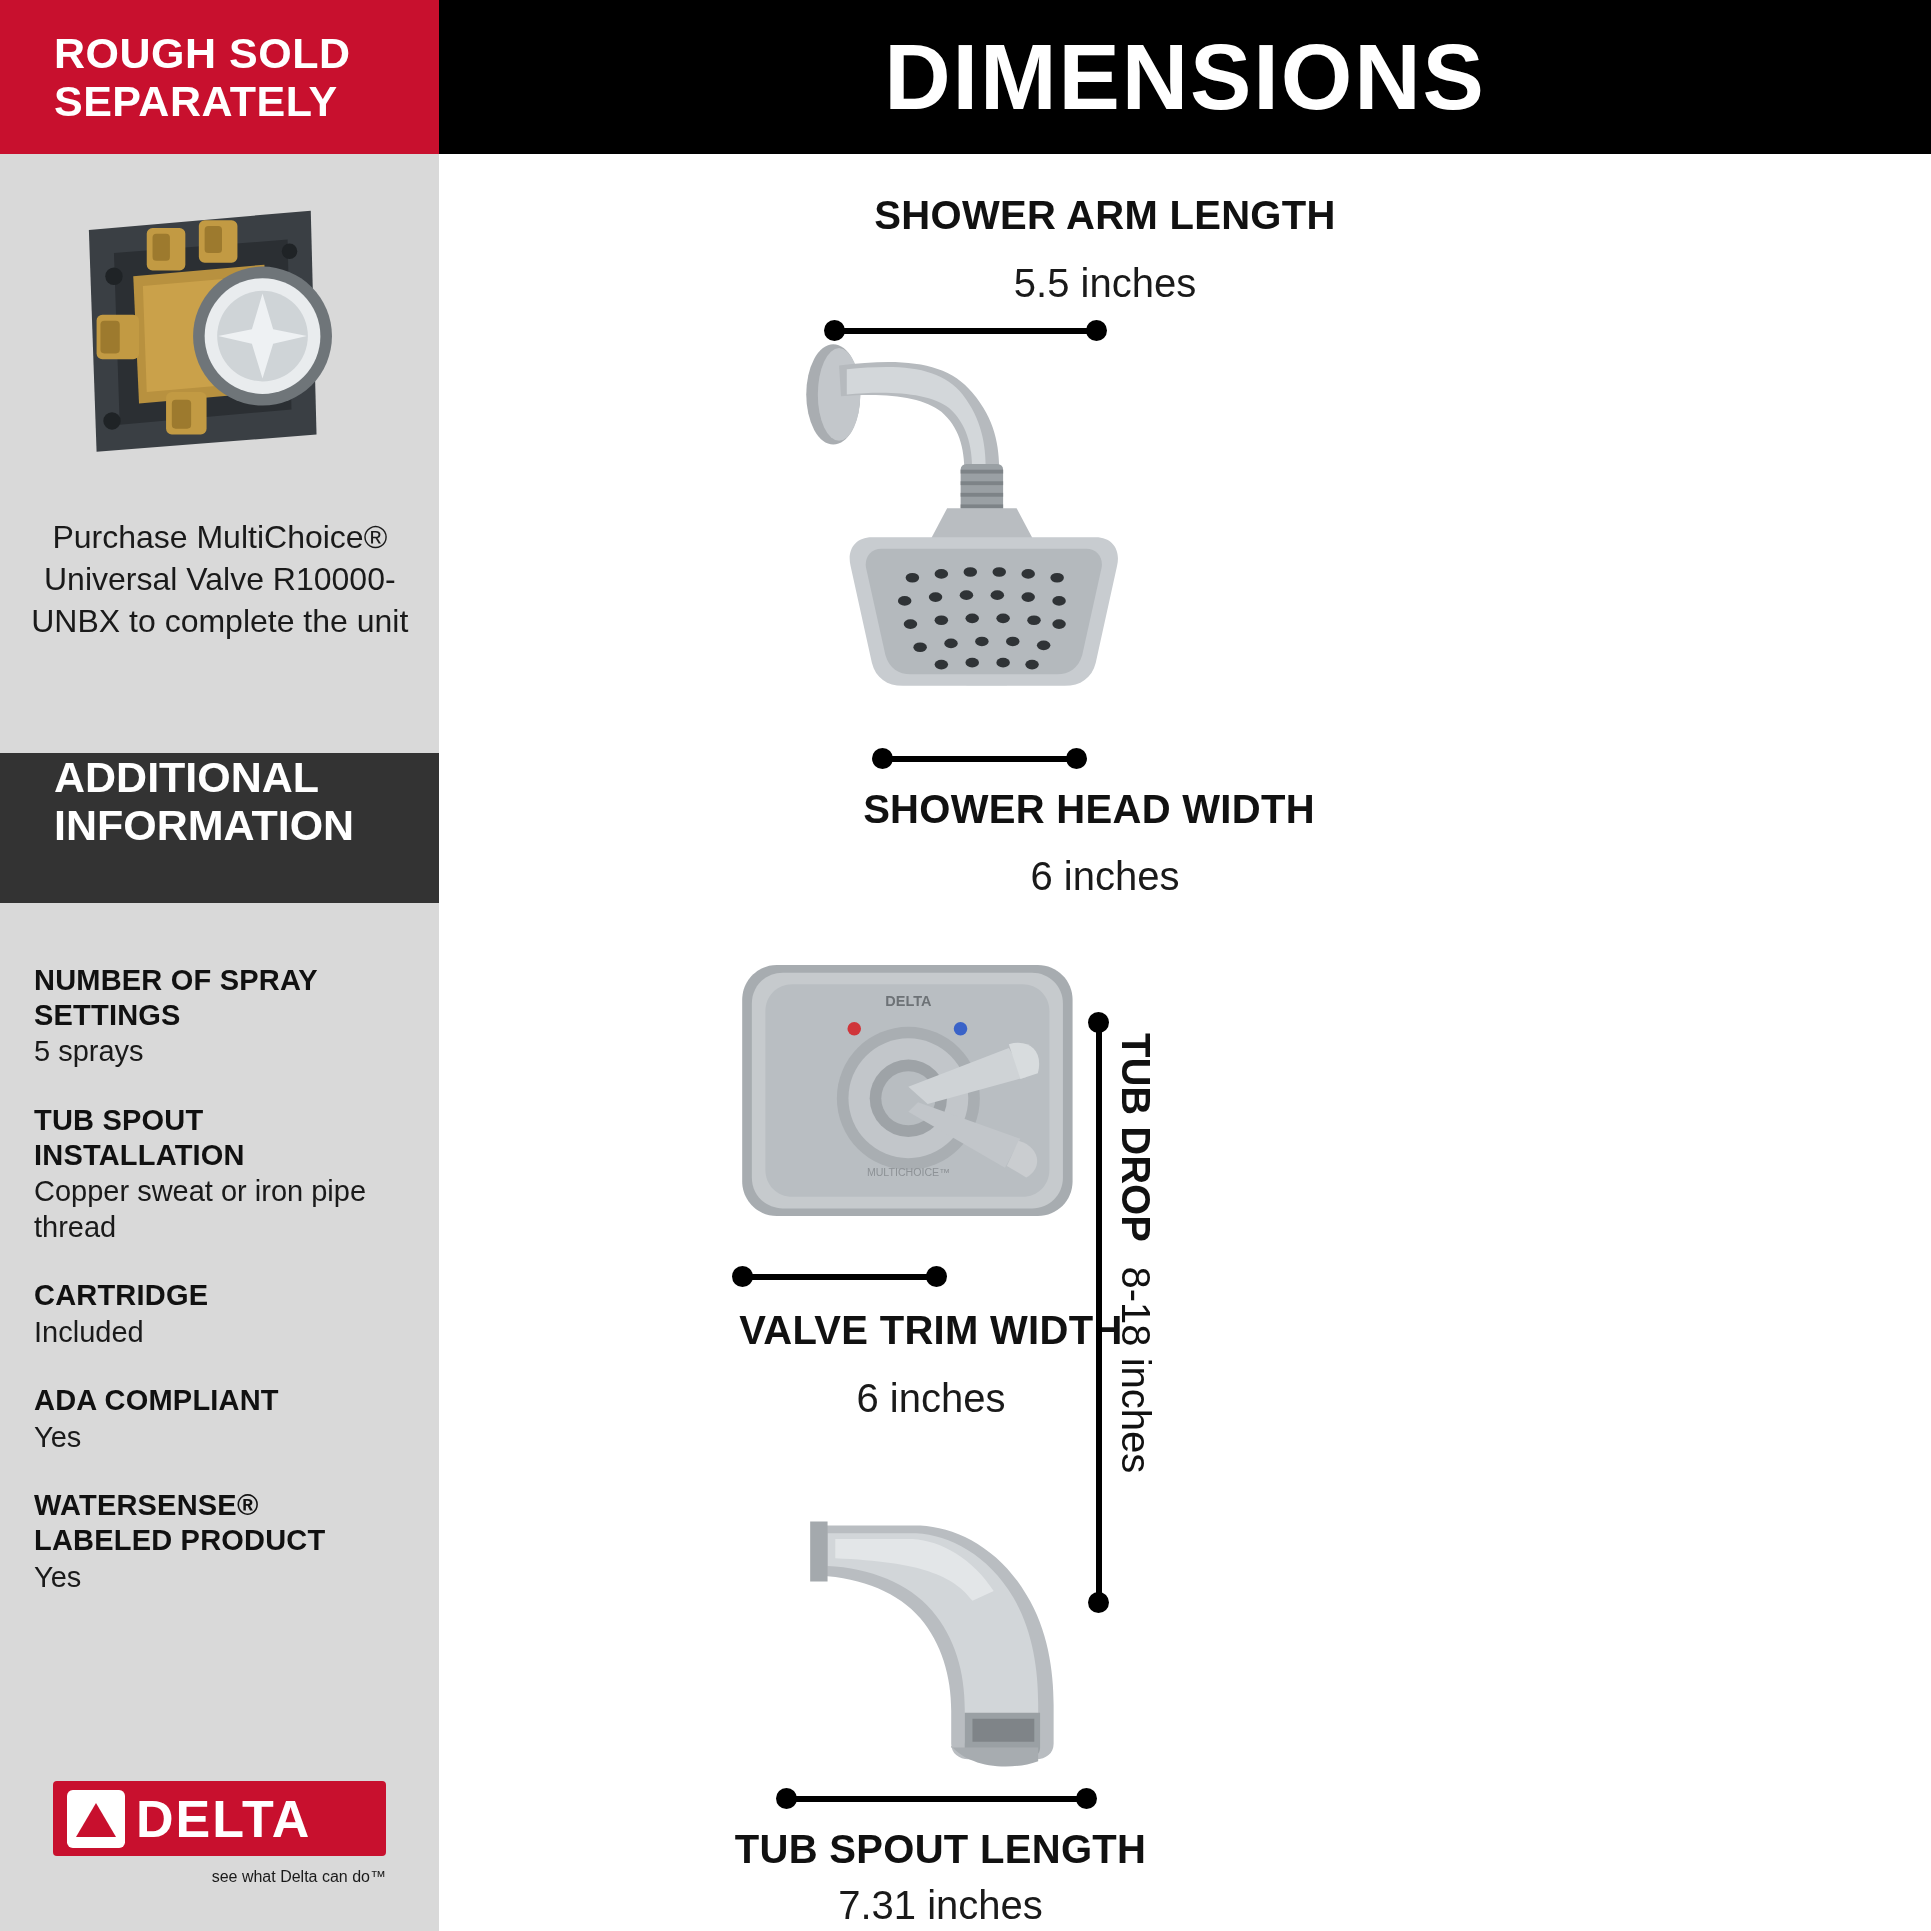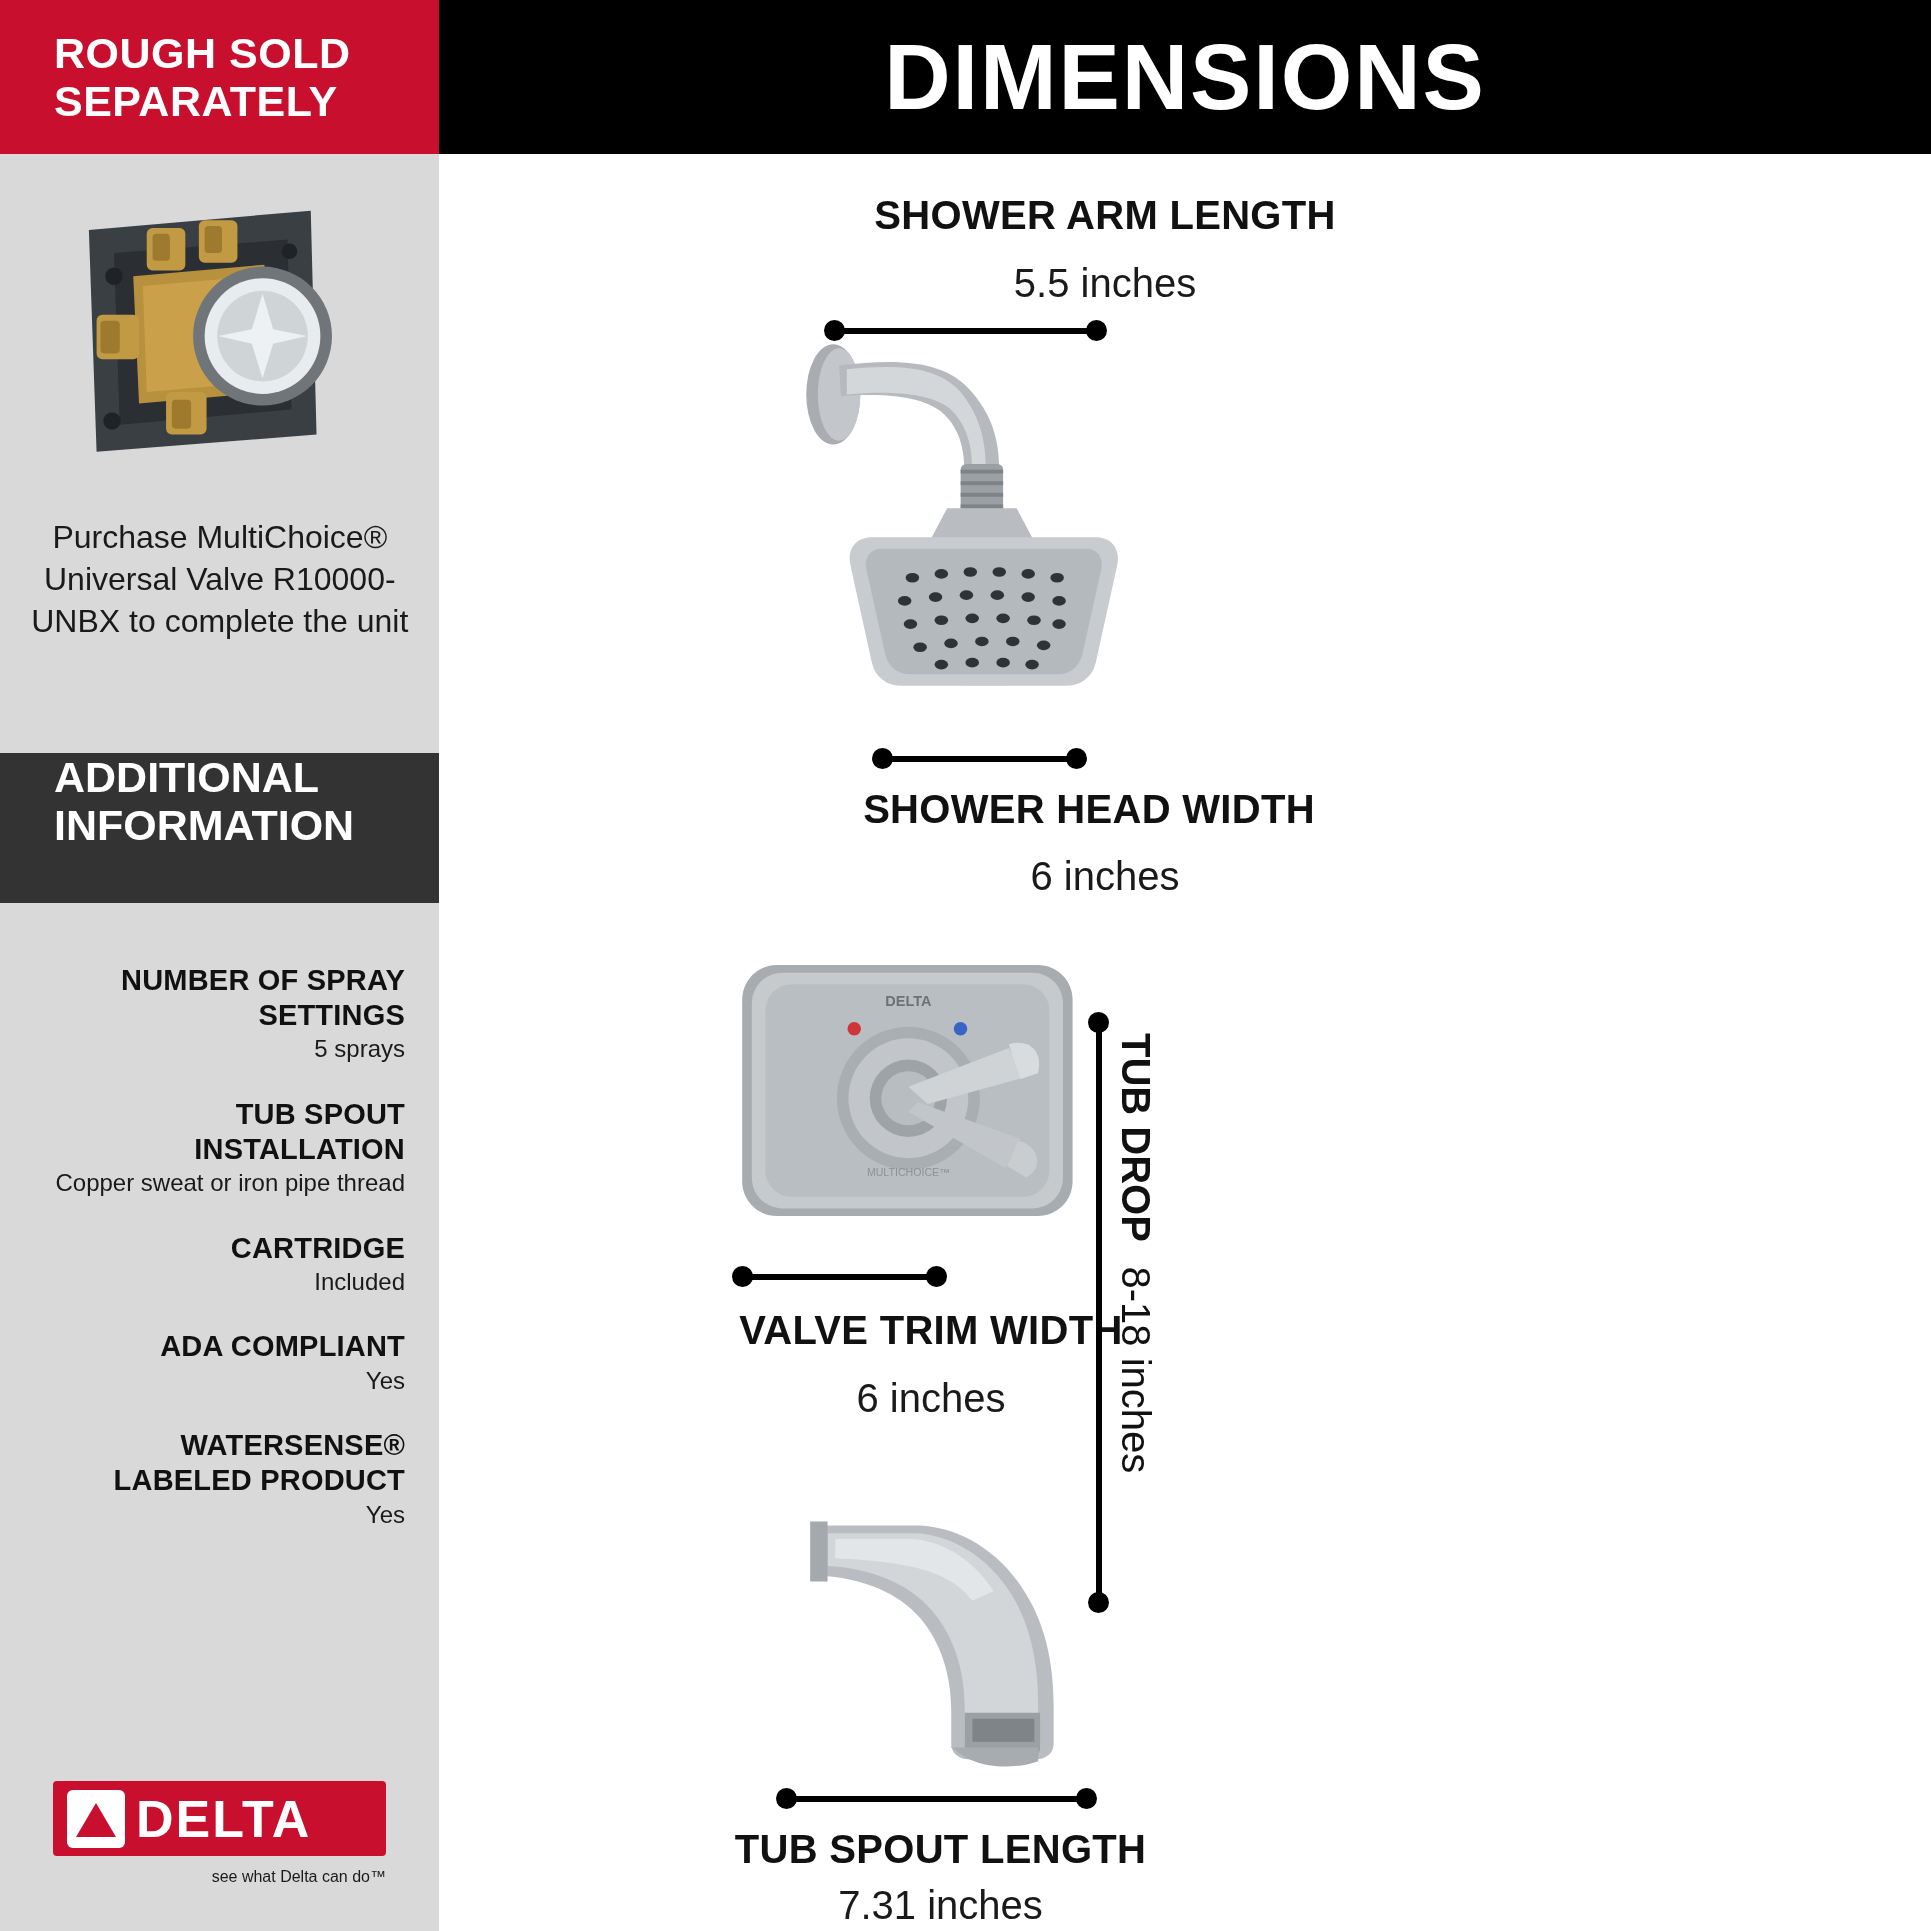--- a/index.html
+++ b/index.html
@@ -75,33 +75,33 @@
   }
   .addl-body {
     position: absolute;
     left: 0; top: 903px;
     width: 439px; height: 1028px;
     background: #d9d9d9;
     padding-top: 60px;
   }
   .spec {
     width: 439px;
-    text-align: right;
+    text-align: left;
     margin-bottom: 33px;
     padding: 0 34px;
   }
   .spec .label {
     font-size: 29px;
     font-weight: bold;
     color: #111111;
     line-height: 1.2;
     letter-spacing: 0.2px;
   }
   .spec .value {
-    font-size: 24px;
+    font-size: 29px;
     color: #1a1a1a;
     line-height: 1.22;
     margin-top: 1.9px;
   }
 
   
   .delta-logo {
     position: absolute;
     left: 53px; top: 1781px;
     width: 333px;

